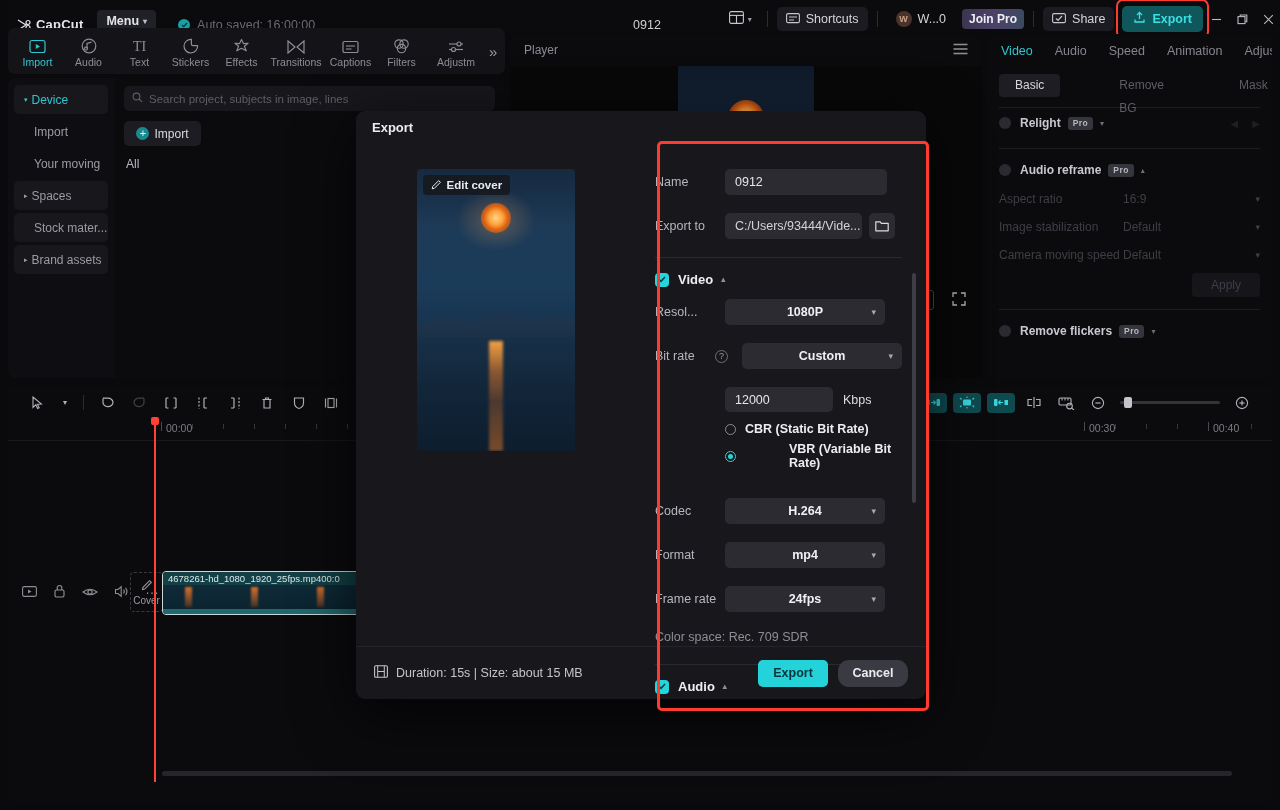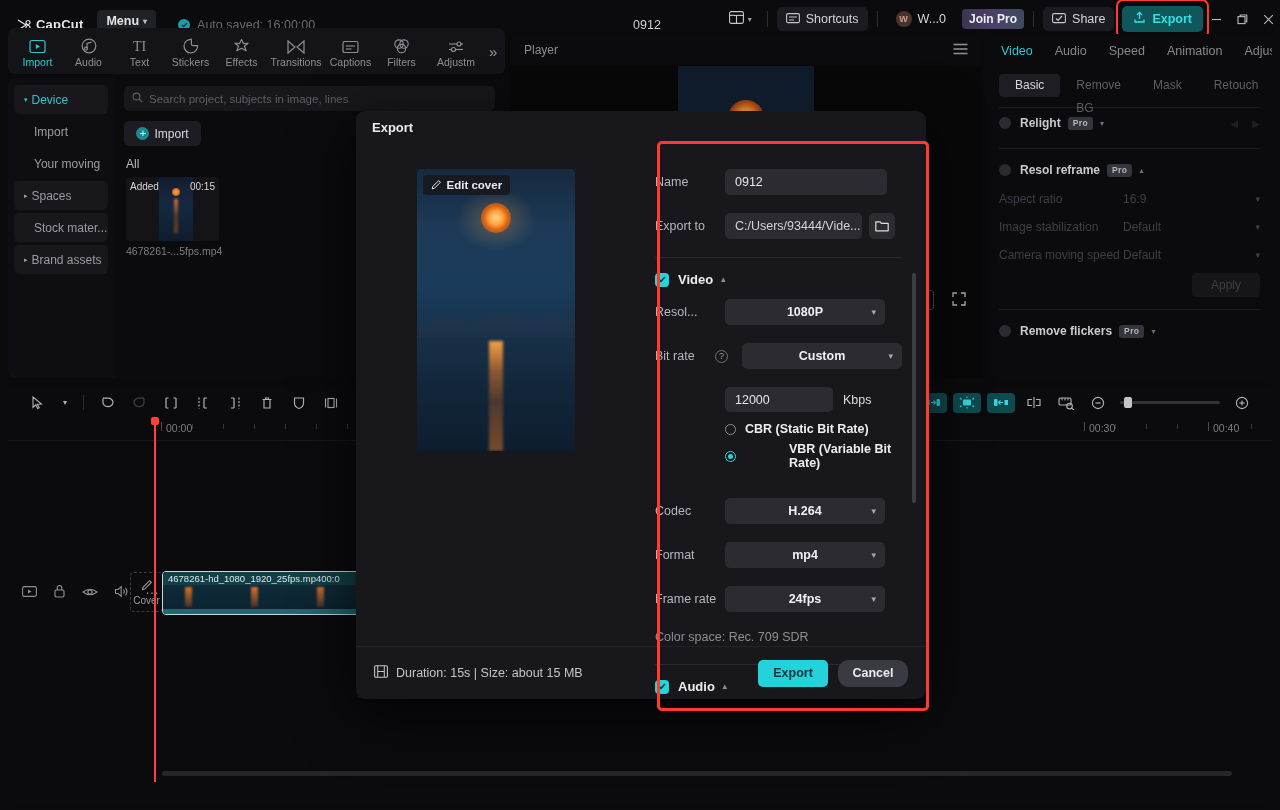--- a/index.html
+++ b/index.html
@@ -164,21 +164,21 @@
   }
   .player-full { position: absolute; right: 16px; bottom: 68px; color: #b5b5bc; }
 
   
   .rightpanel {
     position: absolute; top: 34px; left: 987px; right: 8px; bottom: 432px;
     background: #0b0b0e; border-radius: 7px; overflow: hidden;
   }
   .rp-tabs { display: flex; align-items: center; gap: 22px; padding: 0 14px; height: 34px; font-size: 12.5px; color: #85858d; }
   .rp-tabs .tab.active { color: #2fc6cf; }
-  .rp-subtabs { display: flex; margin: 6px 12px 0 12px; height: 23px; }
+  .rp-subtabs { display: flex; margin: 6px 12px 0 12px; height: 23px; gap: 43px; }
   .subtab { padding: 0 16px; height: 23px; line-height: 23px; font-size: 12px; color: #5d5d65; border-radius: 4px; }
   .subtab.active { background: #1d1d23; color: #d6d6db; }
   .rp-sep { height: 1px; background: #1c1c21; margin: 10px 12px 0 12px; }
   .rp-row { display: flex; align-items: center; height: 30px; padding: 0 12px; font-size: 12px; }
   .rp-row .lab { color: #c8c8cf; font-weight: 600; }
   .toggle { width: 12px; height: 12px; border-radius: 6px; background: #2a2a31; margin-right: 9px; flex: none; }
   .pro-badge {
     margin-left: 7px; height: 13px; padding: 0 5px; border-radius: 3px;
     background: #35353d; color: #b6b6bf; font-size: 8.5px; font-weight: 700;
     display: inline-flex; align-items: center; letter-spacing: .4px;
@@ -530,31 +530,20 @@
             <line x1="7" y1="7" x2="10.2" y2="10.2" stroke="#5e5e66" stroke-width="1.1"></line>
           </svg>
       </span>
       <span>Search project, subjects in image, lines</span>
     </div>
     <div class="import-btn">
       <span class="plus-circle">+</span>
       <span>Import</span>
     </div>
     <div class="all-label">All</div>
-    <div class="thumb-grid">
-      <div class="thumb">
-        <div class="thumb-img">
-          <div class="thumb-sun"></div>
-          <div class="thumb-refl"></div>
-        </div>
-        <div class="thumb-badge">Added</div>
-        <div class="thumb-dur">00:15</div>
-      </div>
-      <div class="thumb-name">4678261-...5fps.mp4</div>
-    </div>
   </div>
 
   <div class="player">
     <div class="player-head">
       <span class="t">Player</span>
       <span class="burger">
         <svg width="15" height="12" viewBox="0 0 15 12">
             <line x1="0.5" y1="1.5" x2="14.5" y2="1.5" stroke="#8b8b93" stroke-width="1.6"></line>
             <line x1="0.5" y1="6" x2="14.5" y2="6" stroke="#8b8b93" stroke-width="1.6"></line>
             <line x1="0.5" y1="10.5" x2="14.5" y2="10.5" stroke="#8b8b93" stroke-width="1.6"></line>
@@ -599,21 +588,21 @@
       <span class="pro-badge">Pro</span>
       <span class="caret-s">▾</span>
       <span class="nav-arrows">
         <span>◀</span>
         <span>▶</span>
       </span>
     </div>
     <div class="rp-sep"></div>
     <div class="rp-row" style="margin-top:6px;">
       <span class="toggle"></span>
-      <span class="lab">Resol reframe</span>
+      <span class="lab">Audio reframe</span>
       <span class="pro-badge">Pro</span>
       <span class="caret-s">▴</span>
     </div>
     <div class="rp-field">
       <span class="lab2">Aspect ratio</span>
       <span class="val2">16:9</span>
       <span class="cv">▾</span>
     </div>
     <div class="rp-field">
       <span class="lab2">Image stabilization</span>

